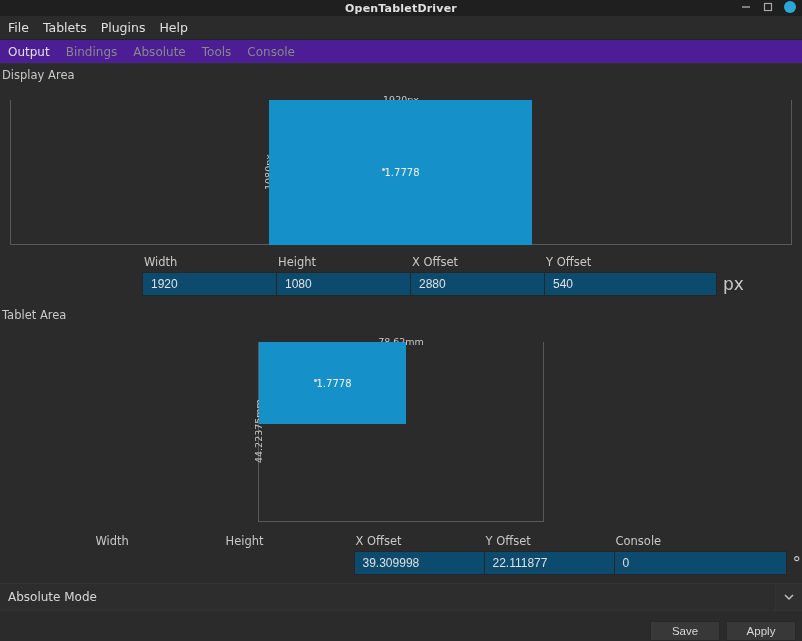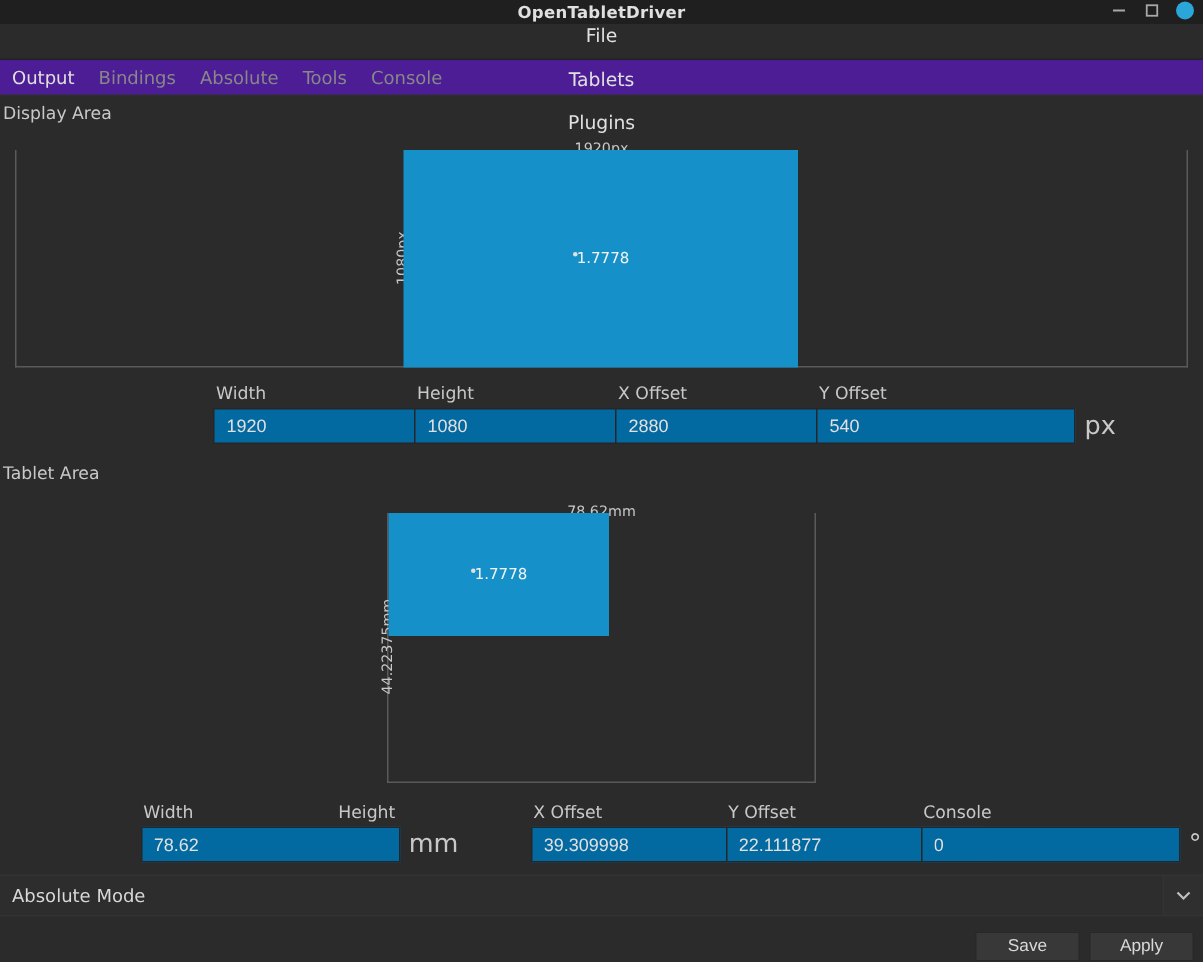--- a/index.html
+++ b/index.html
@@ -29,21 +29,20 @@
   .winbtn.close { width: 12px; height: 12px; border-radius: 50%; background: #2aa6d8; }
   .winbtn svg { width: 10px; height: 10px; }
 
   
   .menubar {
     height: 24px; background: #2b2b2b;
     display: flex; align-items: center; gap: 14px;
     padding: 0 8px;
     color: #e0e0e0; font-size: 12.5px;
     border-bottom: 1px solid #222;
-    flex-direction: column;
   }
   .menubar span { cursor: default; }
 
   
   .tabs {
     height: 24px; background: #4c1d95;
     display: flex; align-items: center; gap: 16px;
     padding: 0 8px;
     font-size: 12px;
     border-bottom: 1px solid #2f2f2f;
@@ -103,21 +102,21 @@
   .field {
     display: flex; flex-direction: column; gap: 3px;
     width: 115px;
   }
   .field .label { font-size: 11.5px; color: #c8c8c8; padding-left: 2px; }
   .field .input-wrap {
     display: flex; align-items: center; gap: 6px;
   }
   .field input {
     flex: 1; height: 24px;
-    background: #0369a1;
+    background: #0c4a6e;
     border: 1px solid #262626;
     color: #e0e0e0; font-size: 12px;
     padding: 0 8px;
   }
   .unit { font-size: 17px; color: #c8c8c8; width: 22px; }
 
   
   .mode-row {
     display: flex; align-items: center;
     border-top: 1px solid #333; border-bottom: 1px solid #333;
@@ -250,24 +249,20 @@
       <span class="left-label">44.22375mm</span>
       <div class="blue-area tablet-blue">
         <span class="dot"></span>
         <span>1.7778</span>
       </div>
     </div>
   </div>
   <div class="field-row tablet-row">
     <div class="field">
       <span class="label">Width</span>
-      <div class="input-wrap">
-        <input value="78.62" style="">
-        <span class="unit">mm</span>
-      </div>
     </div>
     <div class="field">
       <span class="label">Height</span>
     </div>
     <div class="field">
       <span class="label">X Offset</span>
       <div class="input-wrap">
         <input value="39.309998" style="">
         <span class="unit">mm</span>
       </div>

